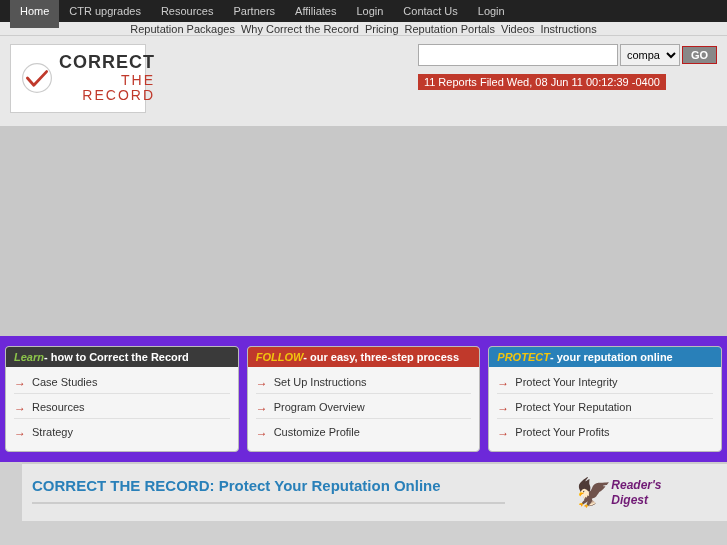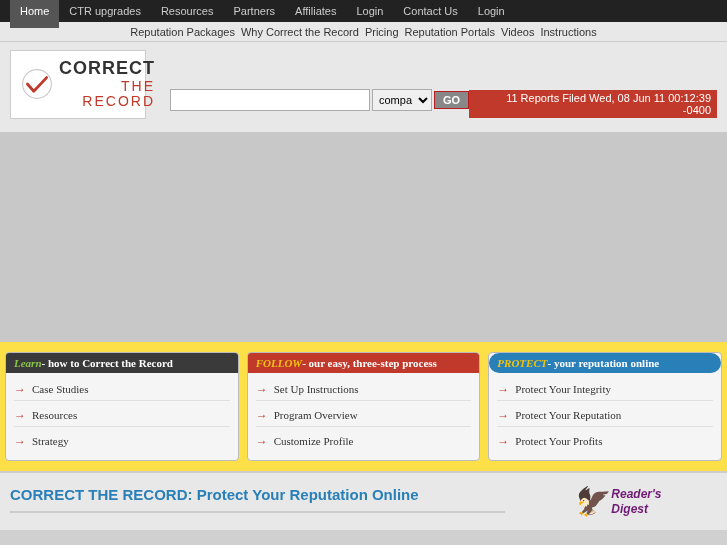--- a/index.html
+++ b/index.html
@@ -25,21 +25,21 @@
       color: #fff;
       padding: 11px 10px;
     }
 
     
     #secondary-nav {
       background: #e8e8e8;
       display: flex;
       align-items: center;
       justify-content: center;
-      height: 20px;
+      height: 14px;
       border-bottom: 1px solid #ccc;
       gap: 6px;
     }
     .sec-nav-item {
       color: #333;
       font-size: 11px;
       cursor: pointer;
       text-decoration: none;
     }
 
@@ -84,23 +84,22 @@
       font-size: 14px;
       color: #c0392b;
       letter-spacing: 2px;
       text-transform: uppercase;
       text-align: right;
     }
 
     #search-area {
       margin-left: auto;
       display: flex;
-      flex-direction: row;
-      align-items: center;
-      margin-top: 36px;
+      flex-direction: column;
+      align-items: flex-start;
     }
     #search-row {
       display: flex;
       align-items: center;
       margin-bottom: 4px;
     }
     #search-input {
       width: 200px;
       height: 22px;
       border: 1px solid #aaa;
@@ -147,43 +146,42 @@
 
     
     #banner-area {
       background: #c8c8c8;
       height: 210px;
       width: 100%;
     }
 
     
     #cards-section {
-      background: #fde047;
+      background: #6d28d9;
       display: flex;
       padding: 10px 5px;
       gap: 8px;
-      font-family: Liberation Serif, serif;
     }
     .card {
       flex: 1;
       background: #f5f5f5;
       border: 1px solid #bbb;
       border-radius: 4px;
       overflow: hidden;
     }
     .card-header {
       display: flex;
       align-items: center;
       padding: 4px 8px;
       font-size: 11px;
       font-weight: bold;
     }
     .card-header.green { background: #3a3a3a; color: #fff; }
     .card-header.red { background: #c0392b; color: #fff; }
-    .card-header.blue { background: #2980b9; color: #fff; border-radius: 10px; }
+    .card-header.blue { background: #2980b9; color: #fff; }
     .card-header-keyword {
       font-style: italic;
       font-weight: bold;
     }
     .card-header-keyword.green-kw { color: #8bc34a; }
     .card-header-keyword.red-kw { color: #f1c40f; }
     .card-header-keyword.blue-kw { color: #f1c40f; }
     .card-body { padding: 8px; }
     .card-item {
       display: flex;
@@ -202,20 +200,21 @@
       font-size: 12px;
     }
 
     
     #bottom-section {
       background: #e8e8e8;
       display: flex;
       padding: 12px 10px;
       gap: 12px;
       border-top: 2px solid #ccc;
+      margin-left: 22px;
     }
     #bottom-left {
       flex: 1;
     }
     #bottom-title {
       font-size: 15px;
       font-weight: bold;
       color: #2980b9;
       margin-bottom: 6px;
       line-height: 1.3;

